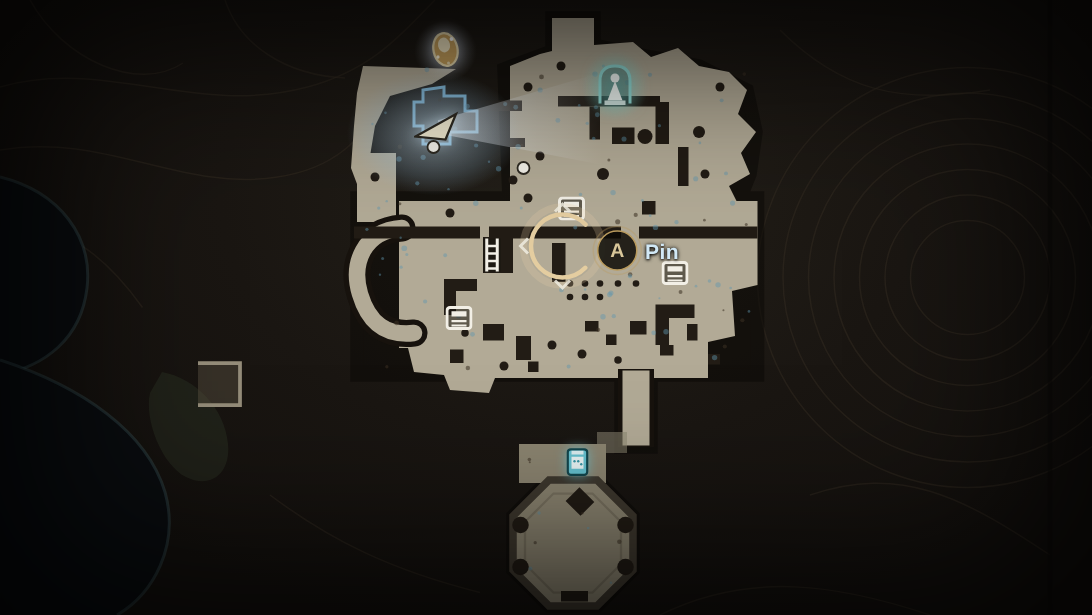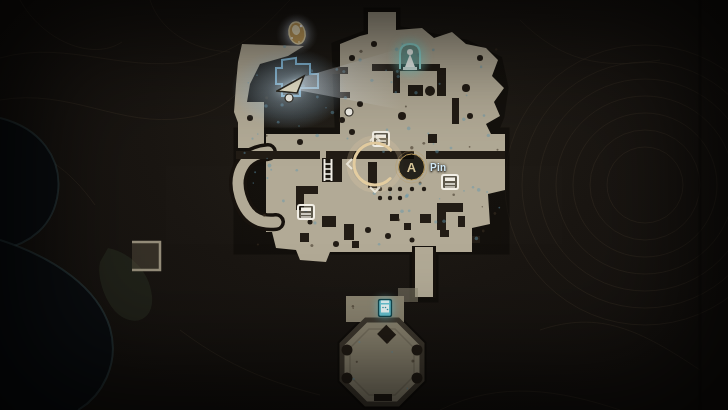--- a/index.html
+++ b/index.html
@@ -62,21 +62,21 @@
     position:relative;width:25px;height:25px;border-radius:50%;
     background:rgba(12,10,6,.85);border:1.5px solid var(--gold,#bb9c5e);
     display:flex;align-items:center;justify-content:center;
   }
   .btn-a::before{
     content:"";position:absolute;left:-4px;top:-4px;width:31px;height:31px;
     border-radius:50%;border:1.5px solid rgba(187,156,94,.35);
   }
   .btn-a span{color:var(--gold-text,#d9c79a);font-size:13px;font-weight:bold;line-height:1;}
   .pin-label{
-    color:var(--pin-text,#d2e9f6);font-size:10px;font-weight:bold;
+    color:var(--pin-text,#d2e9f6);font-size:14px;font-weight:bold;
     text-shadow:0 1px 2px #000,0 0 3px rgba(0,0,0,.8);letter-spacing:.3px;
   }
 </style>
 </head>
 <body>
 
 <div class="stage">
 
   <svg width="728" height="410" viewBox="0 0 728 410">
     <g id="contours">

